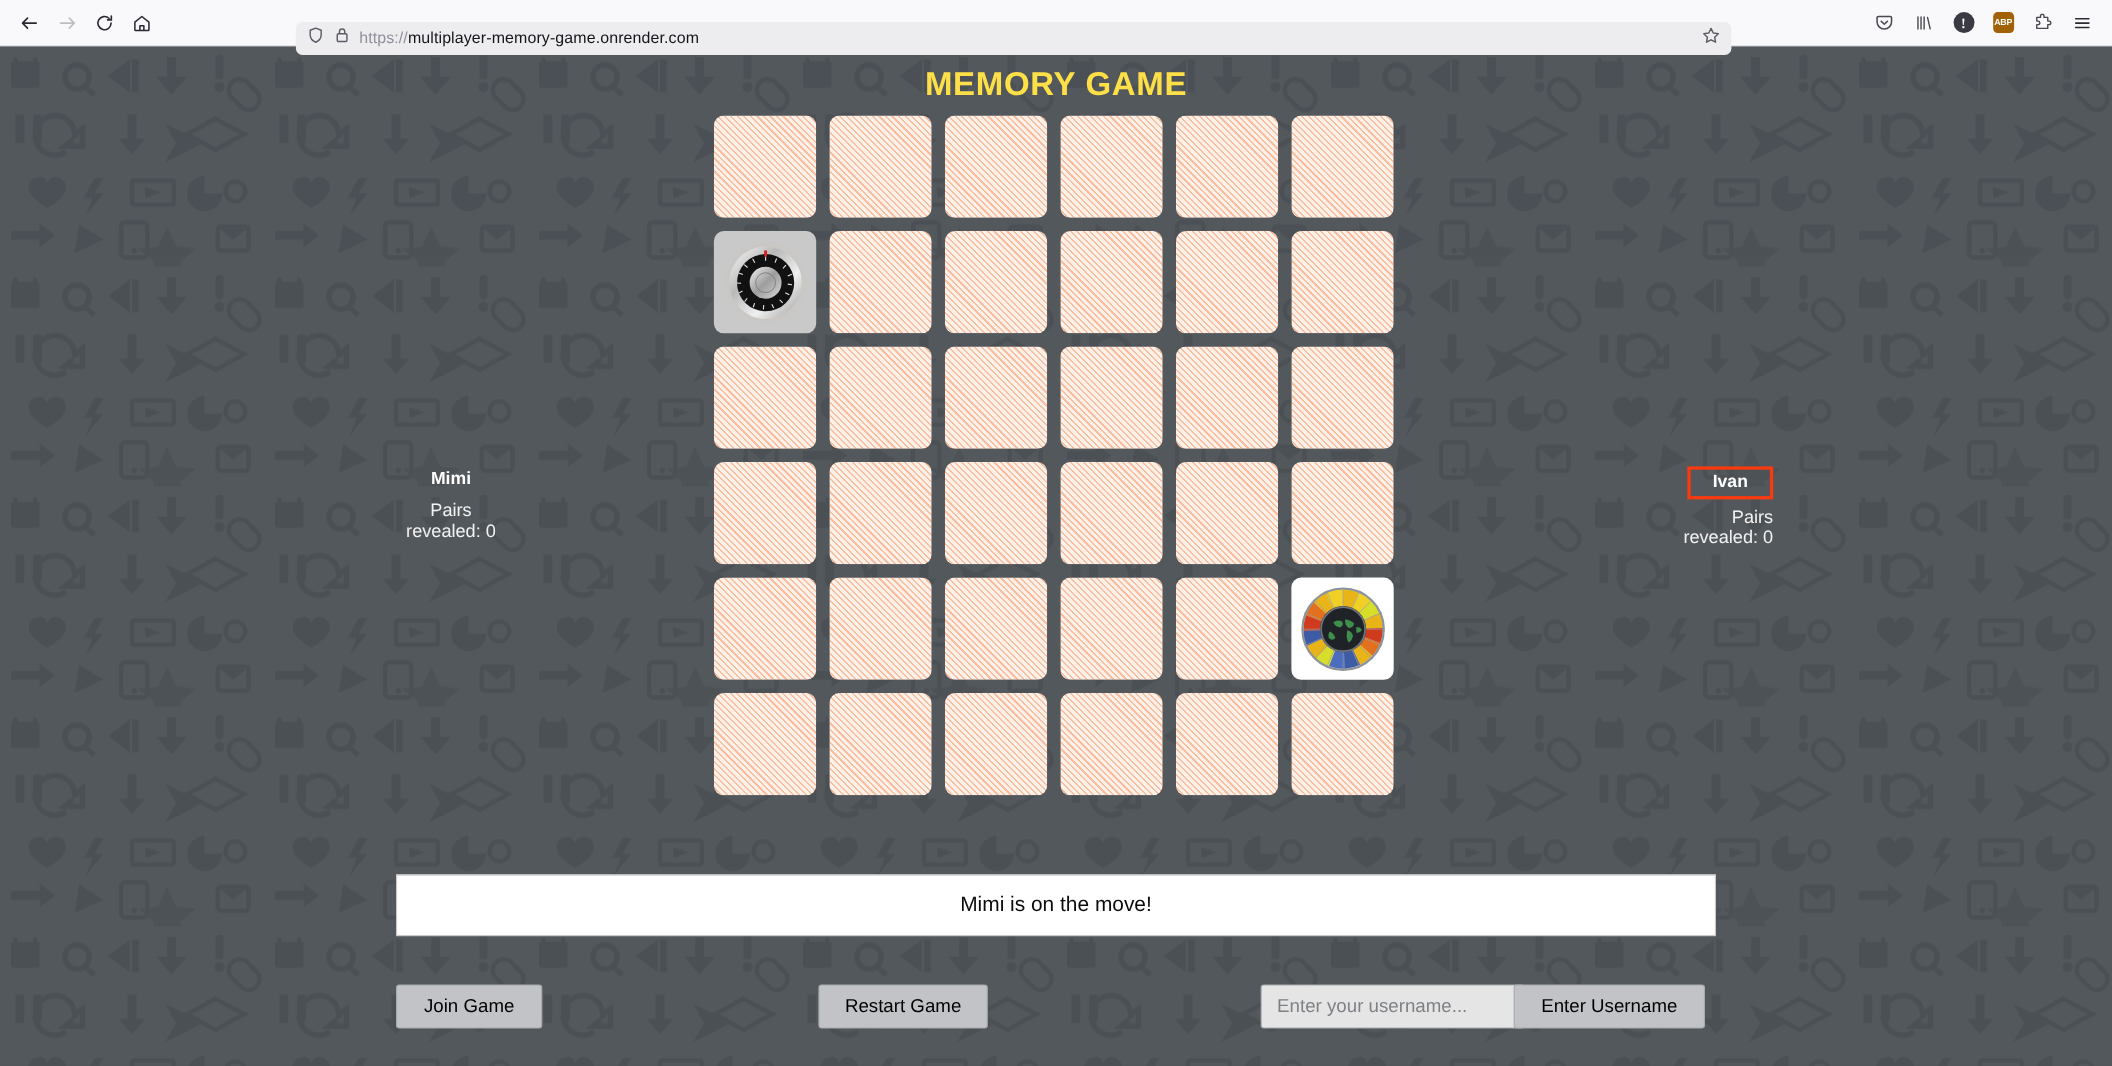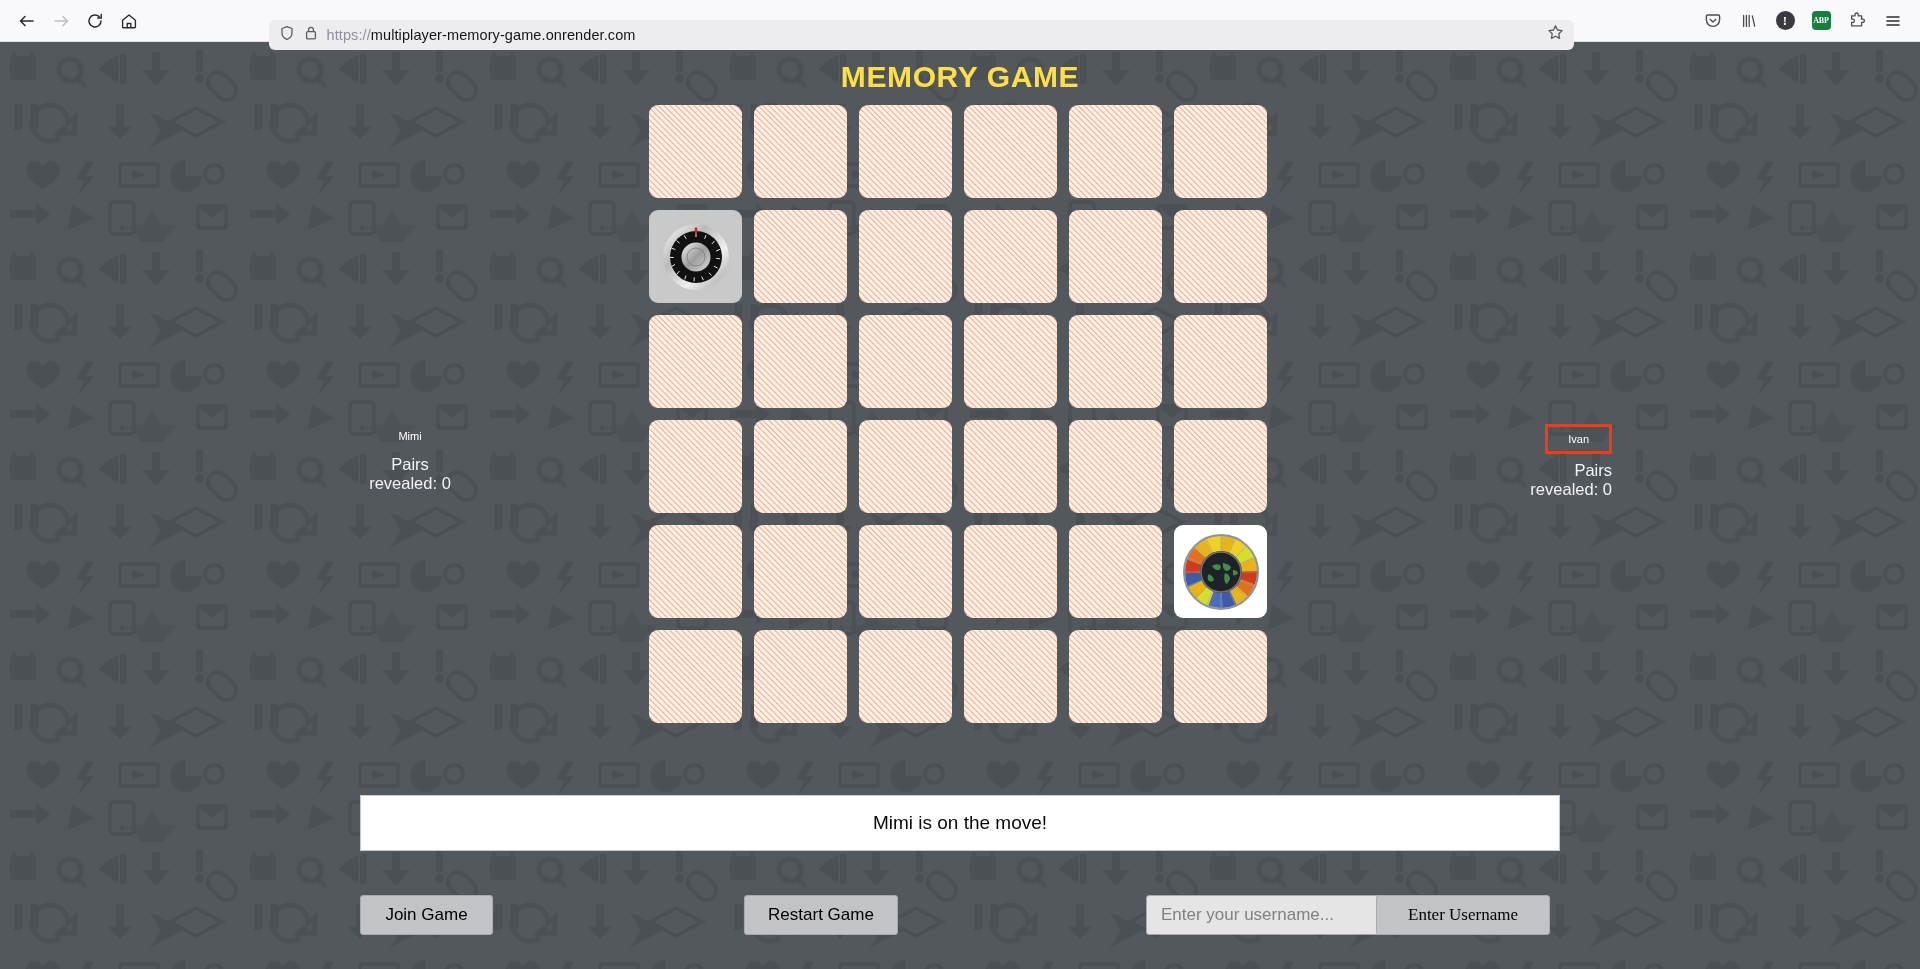--- a/index.html
+++ b/index.html
@@ -51,27 +51,26 @@
   }
   #url-text .scheme { color: #8f8f9d; }
   .tb-right { display: flex; align-items: center; gap: 2px; flex: 0 0 auto; }
   .tb-icon {
     width: 34px; height: 34px;
     display: flex; align-items: center; justify-content: center;
     border-radius: 5px;
   }
   .abp-badge {
     width: 19px; height: 19px;
-    background: #15803d;
+    background: #a16207;
     color: #fff;
     font-size: 8px; font-weight: bold;
     display: flex; align-items: center; justify-content: center;
     border-radius: 4px;
     letter-spacing: -.2px;
-    font-family: Liberation Serif, serif;
   }
   .acct-badge {
     width: 19px; height: 19px; border-radius: 50%;
     background: #3a3a44; color: #fff;
     font-size: 13px; font-weight: bold; font-family: "Liberation Serif", serif;
     display: flex; align-items: center; justify-content: center;
   }
 
   
   #page {
@@ -130,21 +129,21 @@
   
   .player {
     position: absolute;
     text-align: center;
     color: #fff;
     width: 180px;
   }
   #player-left  { left: 320px; top: 382px; }
   #player-right { left: 1432px; top: 382px; text-align: right; }
   .pname {
-    font-size: 11px; font-weight: normal;
+    font-size: 16px; font-weight: bold;
     display: inline-block;
     padding: 2px 6px;
     line-height: 20px;
   }
   .pname.active {
     border: 3px solid #f93a0f;
     background: transparent;
     padding: 2px 20px;
   }
   .pscore {
@@ -178,21 +177,21 @@
     border: 1px solid #a8abae;
     border-radius: 3px;
     color: #000000;
     font-size: 17px;
     font-family: "Liberation Sans", sans-serif;
     display: flex; align-items: center; justify-content: center;
     cursor: pointer;
   }
   #btn-join     { left: 0px;   width: 133px; }
   #btn-restart  { left: 384px; width: 154px; }
-  #btn-username { left: 1016px; width: 174px; font-family: Liberation Serif, serif; }
+  #btn-username { left: 1016px; width: 174px; }
   #input-username {
     position: absolute; top: 0; left: 786px;
     width: 240px; height: 40px;
     background: #e5e5e5;
     border: 1px solid #a8abae;
     border-radius: 3px;
     padding: 0 14px;
     font-size: 17px;
     font-family: "Liberation Sans", sans-serif;
     color: #2b2b2b;

